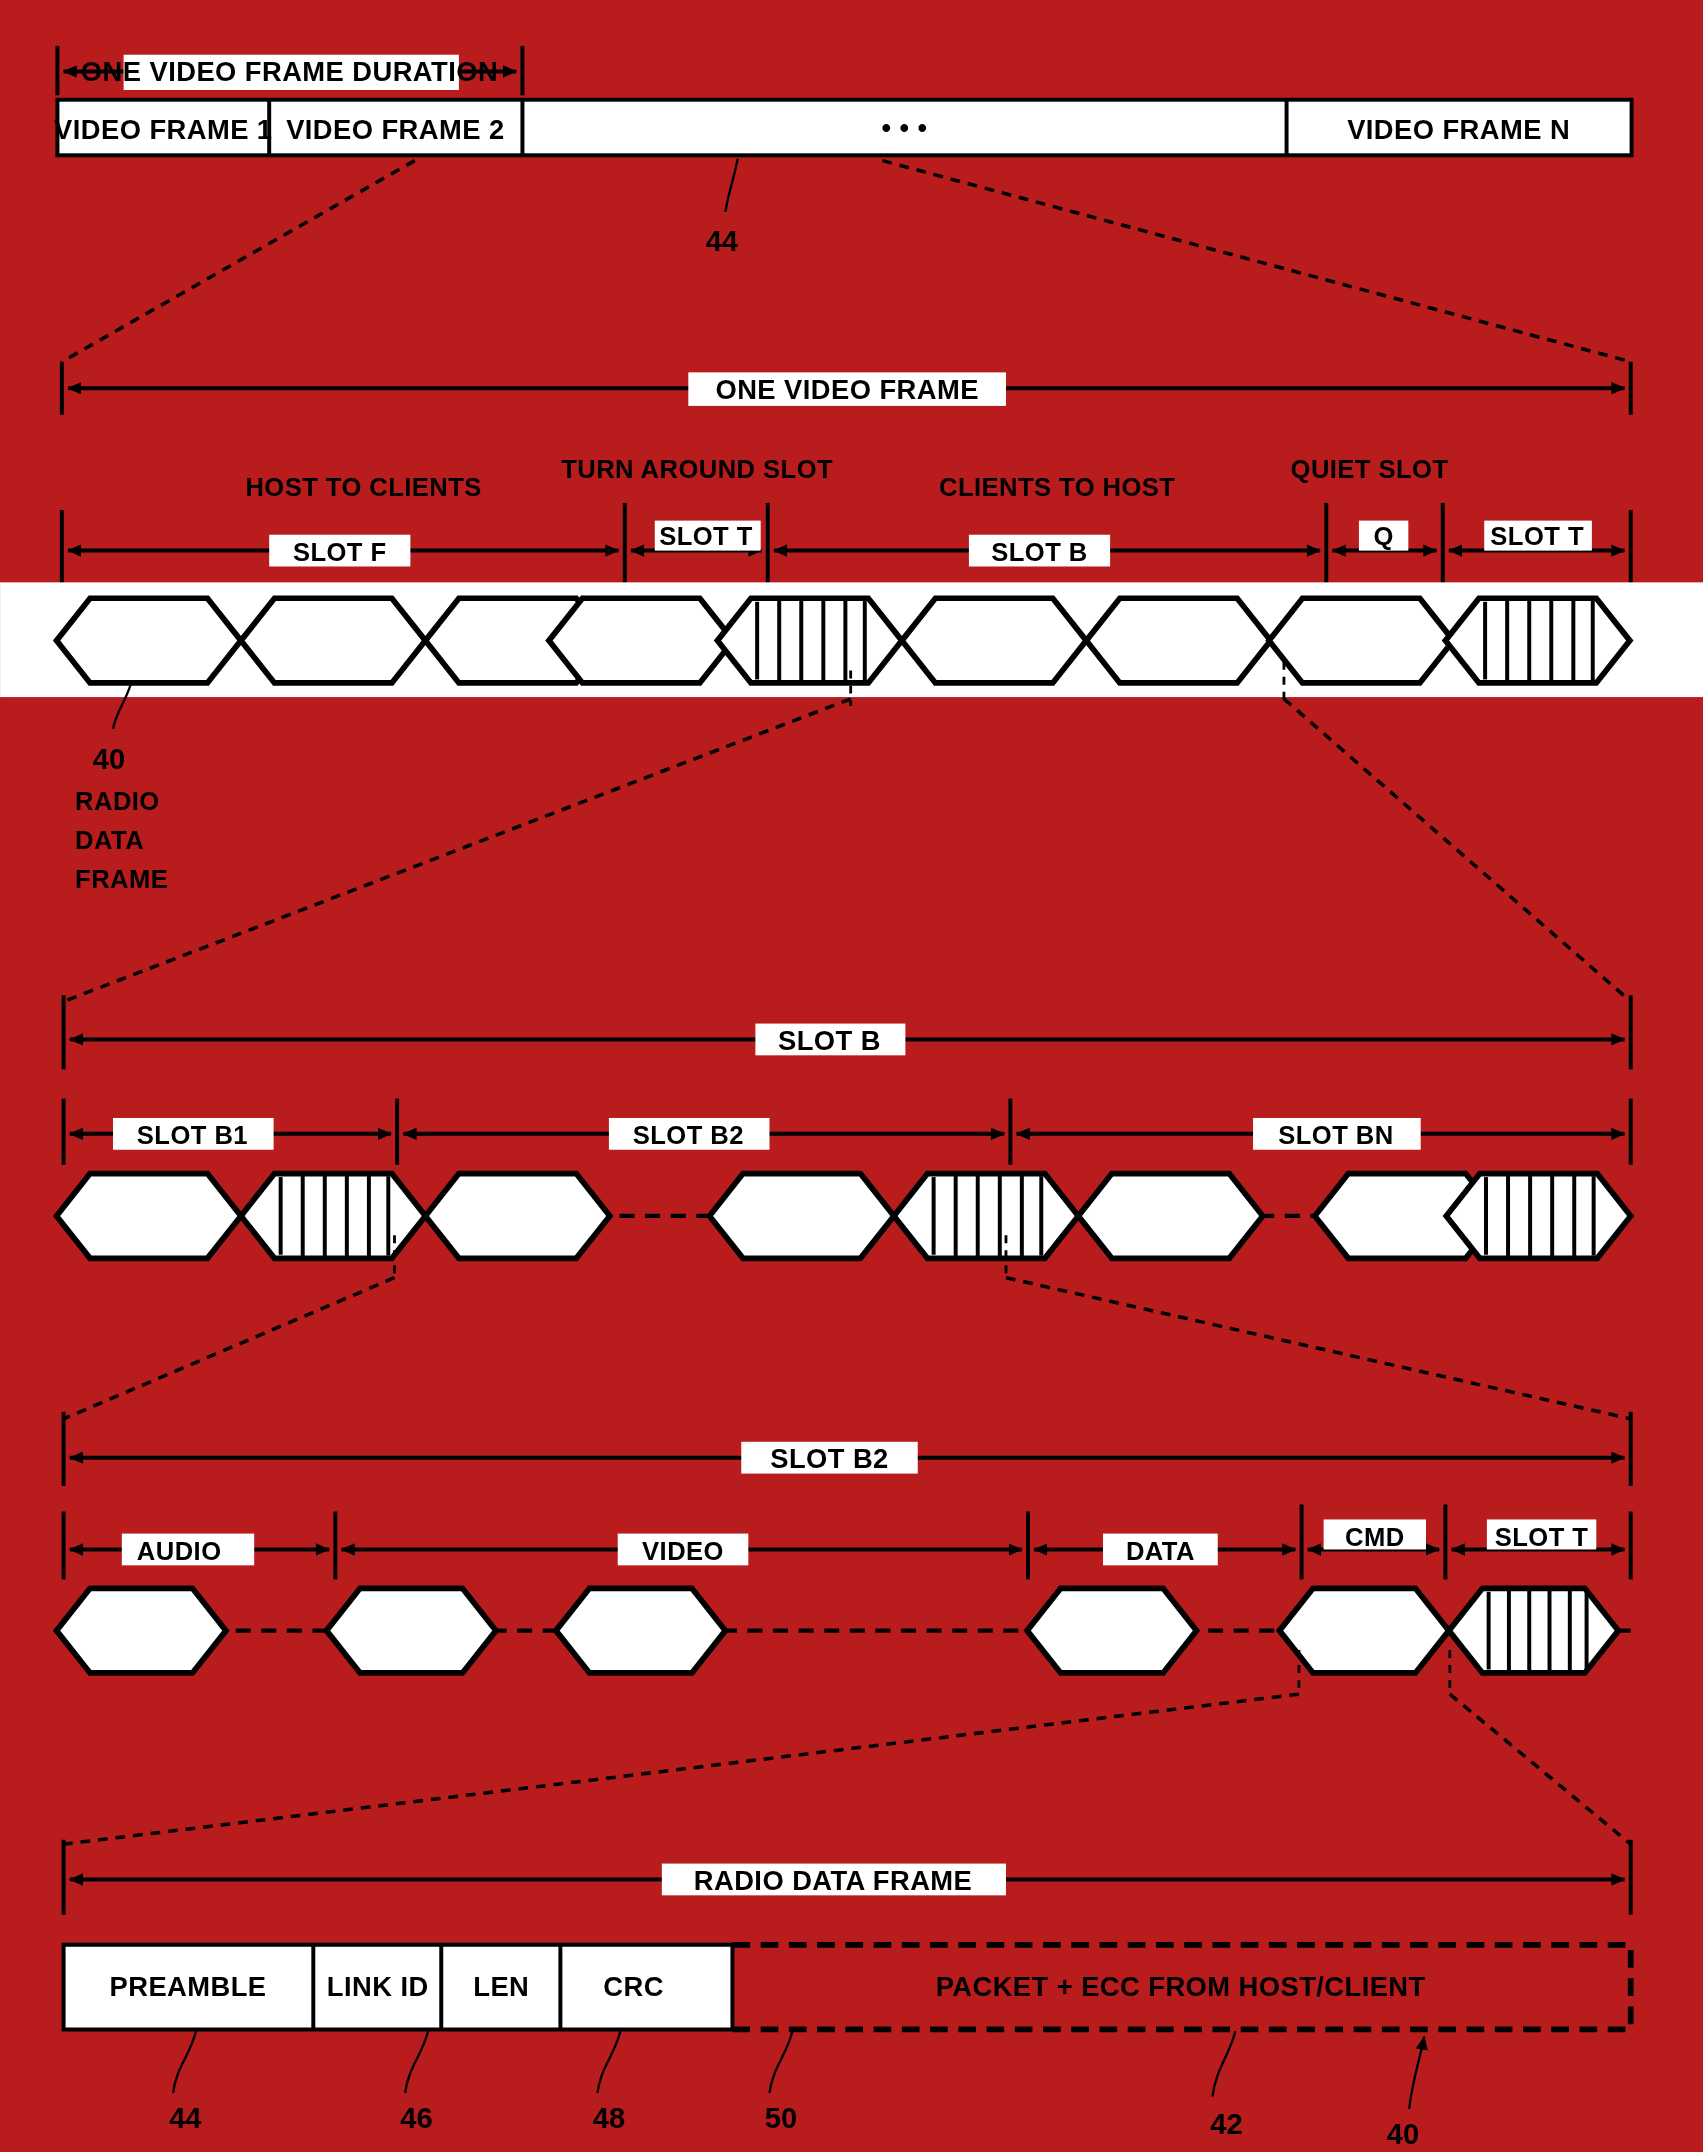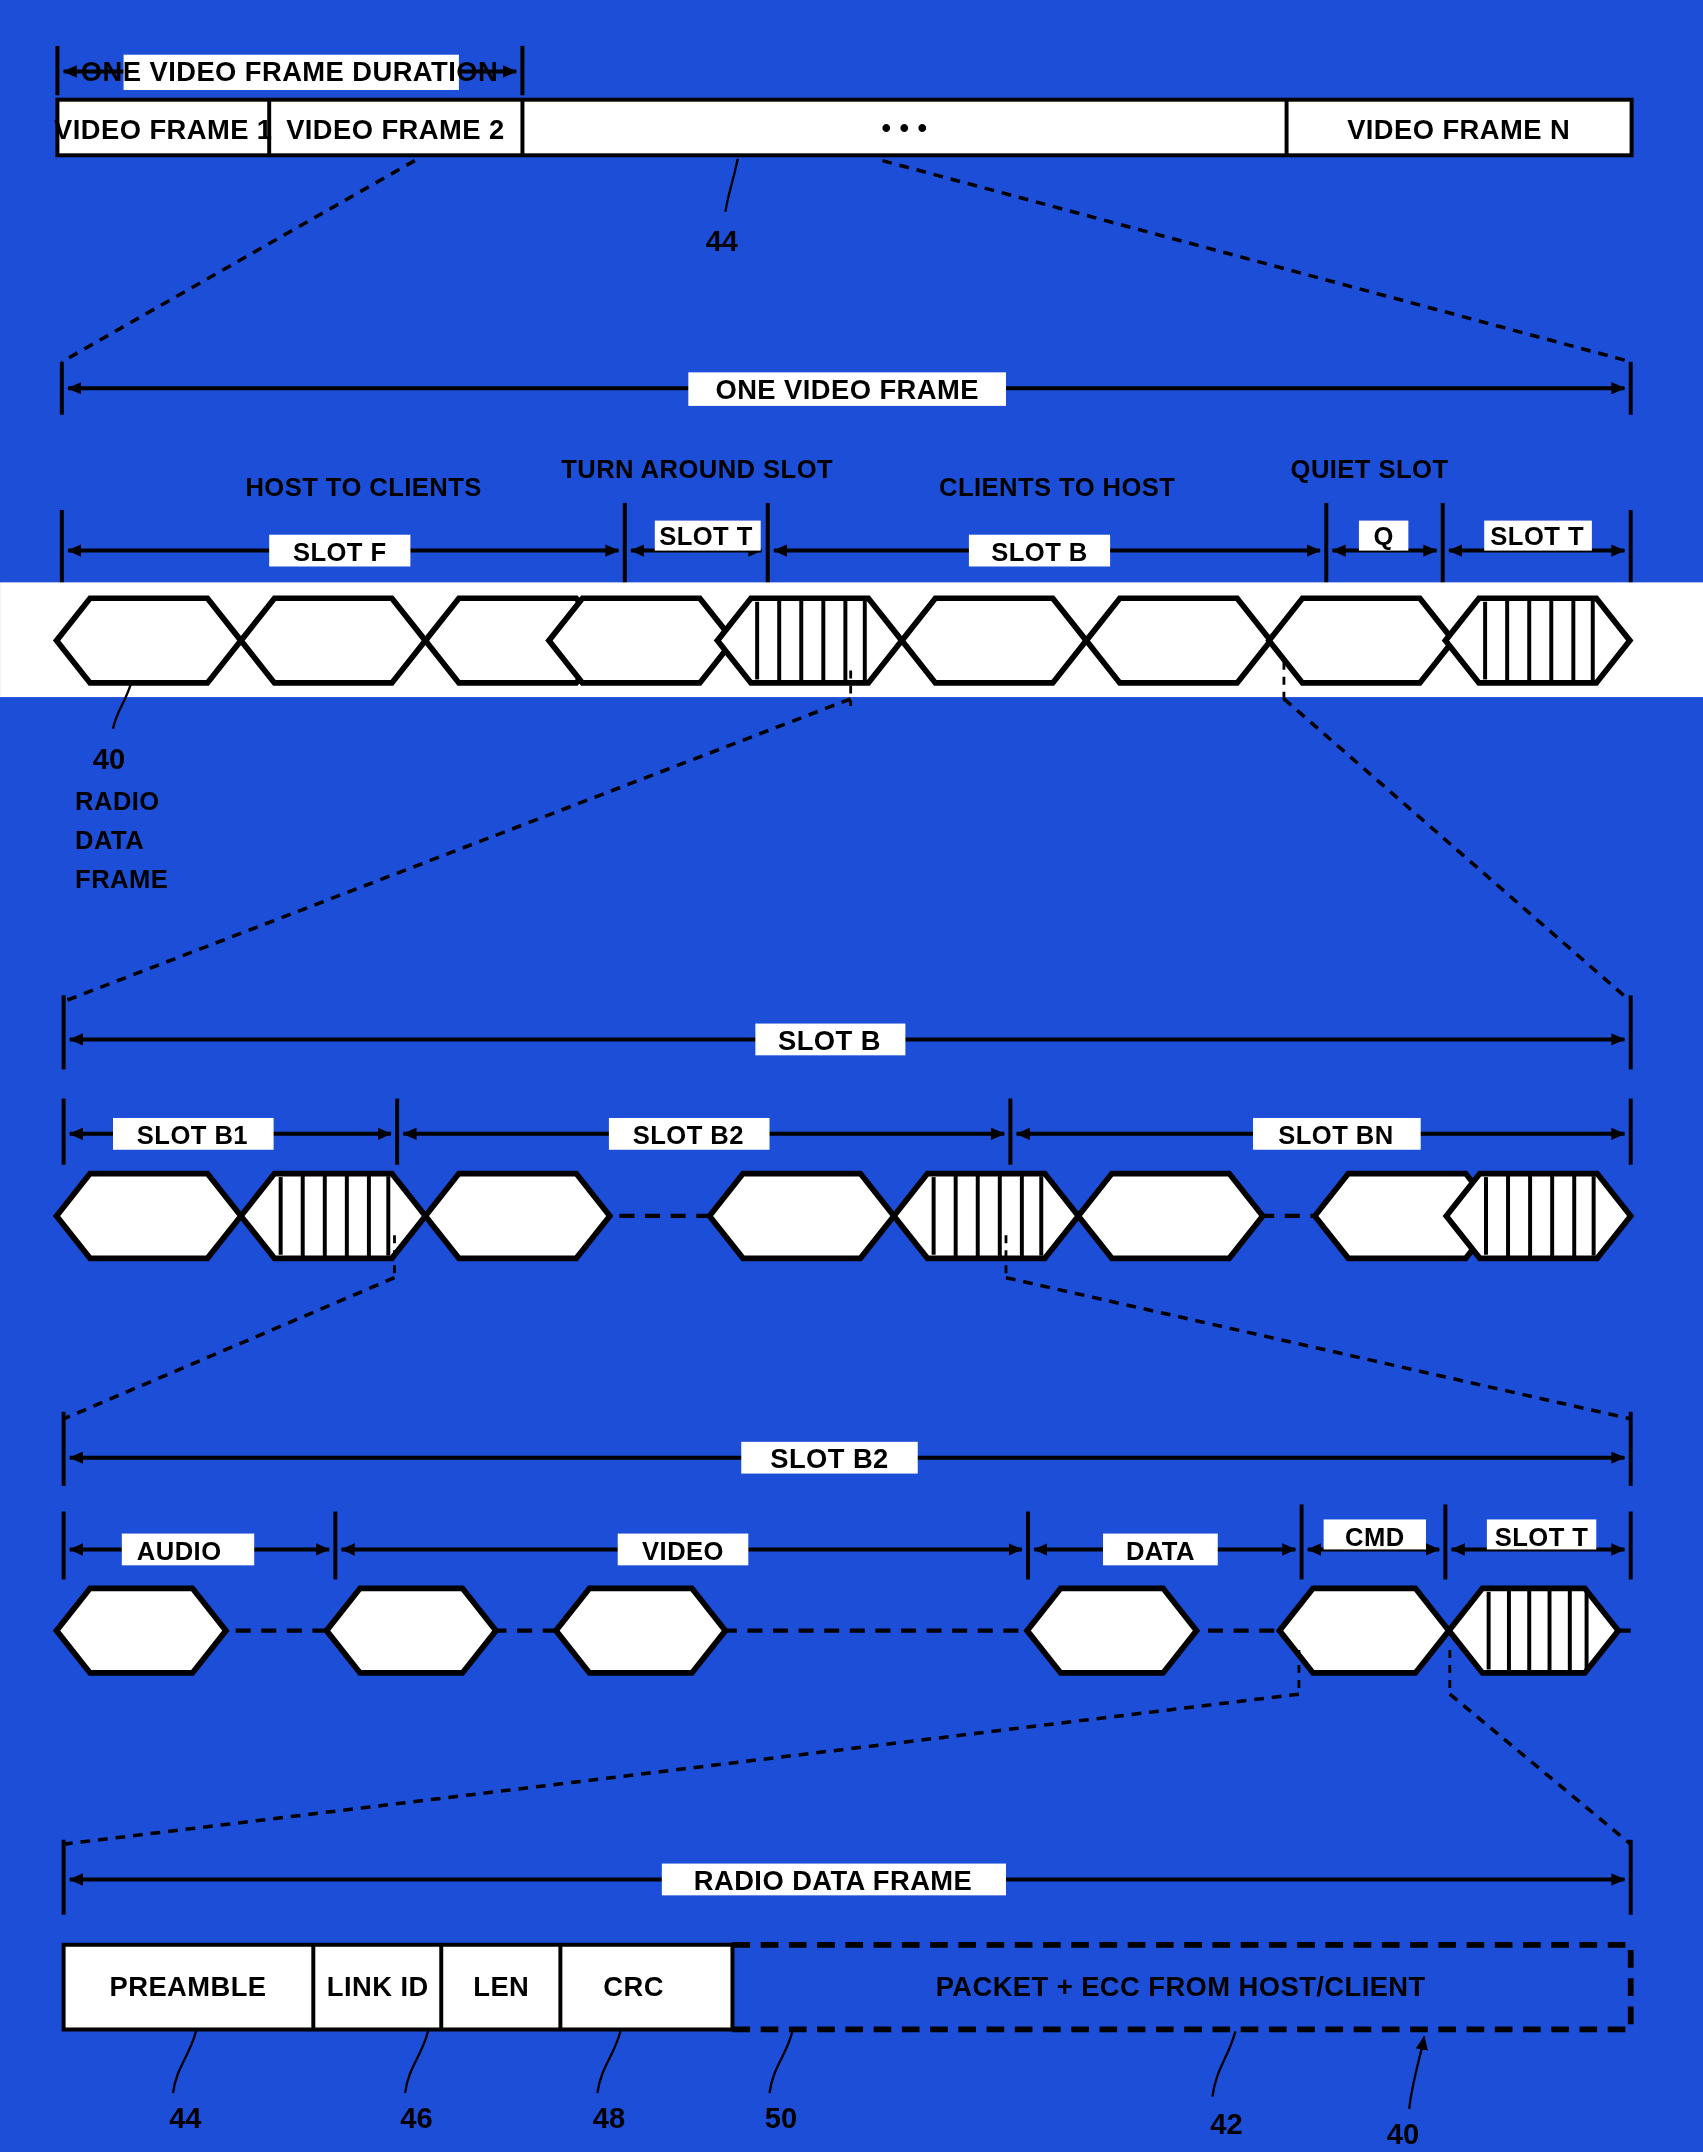--- a/index.html
+++ b/index.html
@@ -5,21 +5,21 @@
   html,body{margin:0;padding:0;background:#ffffff;}
   body{
     font-family:"Liberation Sans", sans-serif;
     color:#000;
     -webkit-font-smoothing:none;
   }
   #page{
     position:relative;
     width:1704px;
     height:2153px;
-    background:#1d4ed8;
+    background:#b91c1c;
     overflow:hidden;
   }
   svg#fig{
     position:absolute;
     left:0; top:0;
     width:1704px;
     height:2153px;
   }
   .lbl{
     font-family:"Liberation Sans", sans-serif;

